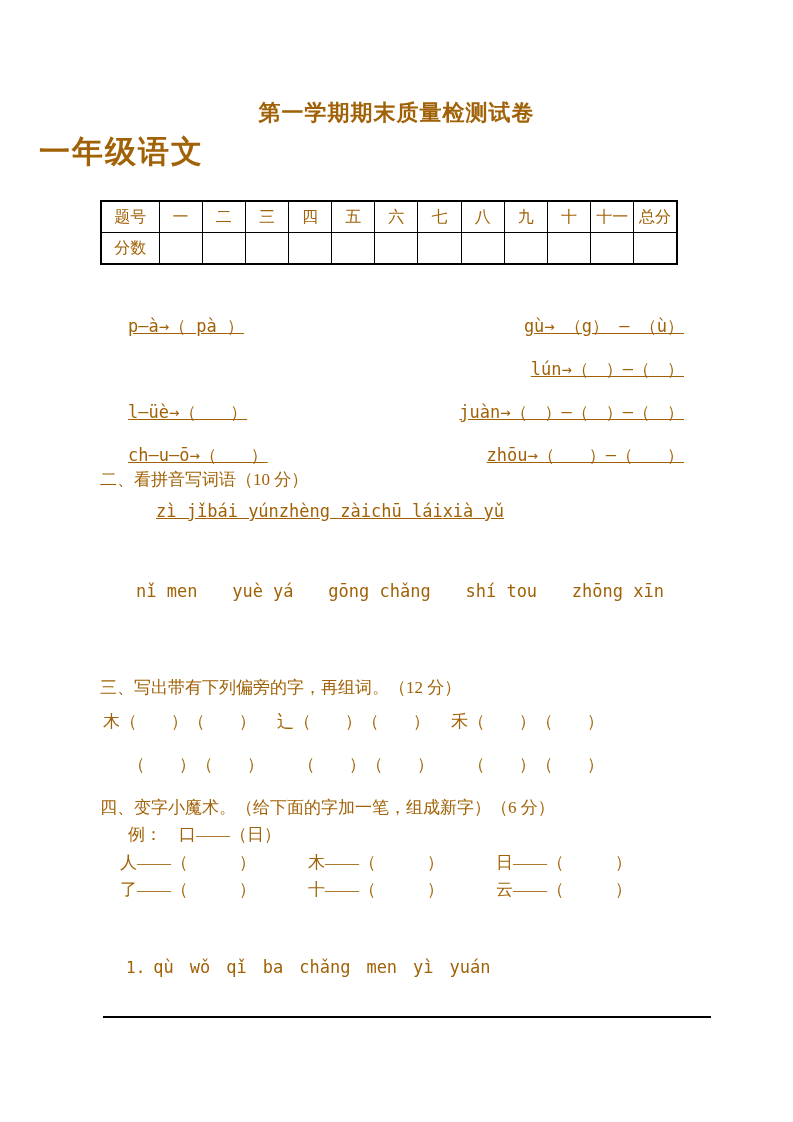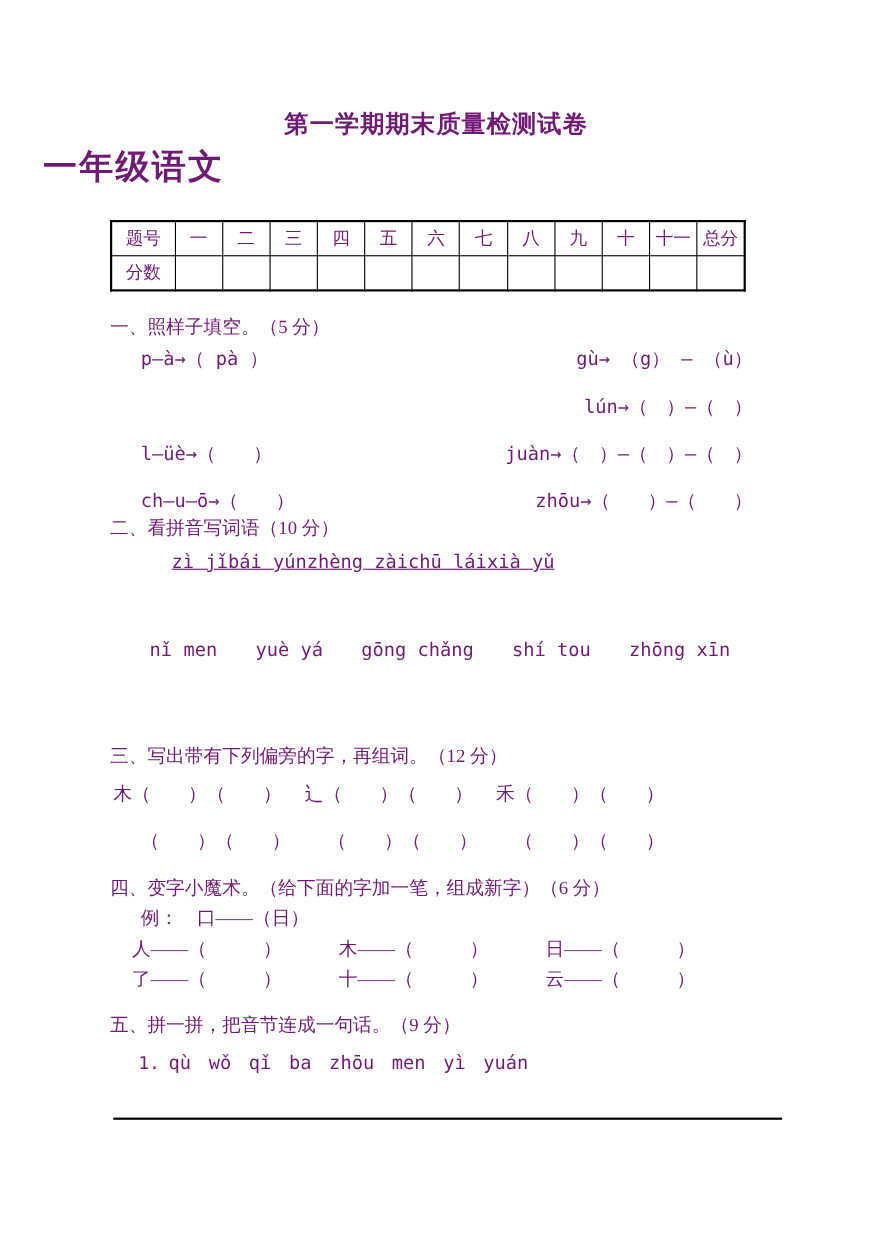--- a/index.html
+++ b/index.html
@@ -1,19 +1,19 @@
 <!DOCTYPE html>
 <html><head>
 <meta charset="utf-8">
 <style>
   html,body{margin:0;padding:0;background:#ffffff;}
   #page{
     position:relative;
     width:793px;height:1122px;
-    background:#ffffff;color:#701a75;
+    background:#ffffff;color:#a16207;
     font-family:"Liberation Serif","DejaVu Serif",serif;
     overflow:hidden;
   }
   .title{
     position:absolute;top:98px;left:0;width:100%;
     text-align:center;font-size:22px;font-weight:700;letter-spacing:1px;
   }
   .subtitle{
     position:absolute;top:131px;left:0;width:100%;
     text-align:left;font-size:31px;font-weight:900;letter-spacing:2px;
@@ -25,21 +25,21 @@
     border-collapse:collapse;table-layout:fixed;
     border:2px solid #000;
   }
   table.score-table td{
     border:1px solid #000;text-align:center;vertical-align:middle;
     font-size:16px;height:30px;padding:0;overflow:hidden;margin-left:12px;
   }
   .sec-head{position:absolute;left:100px;font-size:17px;}
   .pinyin{font-family:"DejaVu Sans Mono","Liberation Mono",monospace;font-size:17px;}
   .s1-grid{position:absolute;left:128px;top:305px;width:556px;}
-  .s1-row{display:flex;height:43px;align-items:center;}
+  .s1-row{display:flex;height:43px;align-items:center;text-decoration:underline;}
   .s1-left{width:262px;}
   .s1-right{flex:1;text-align:right;}
   .s2-row1{position:absolute;left:156px;top:501px;width:502px;display:flex;text-decoration:underline;}
   .s2-row2{position:absolute;left:136px;top:581px;width:528px;display:flex;justify-content:space-between;}
   .s3-rowA{position:absolute;left:103px;top:710px;width:501px;display:flex;justify-content:space-between;font-size:17px;}
   .s3-rowB{position:absolute;left:128px;top:753px;width:476px;display:flex;justify-content:space-between;font-size:17px;}
   .s4-example{position:absolute;left:128px;top:823px;font-size:17px;}
   .s4-row{position:absolute;left:120px;display:flex;font-size:17px;}
   .s4-row .cell{width:188px;}
   .s5-line{position:absolute;left:126px;top:957px;display:flex;align-items:baseline;}
@@ -98,21 +98,20 @@
         <td></td>
         <td></td>
         <td></td>
         <td></td>
         <td></td>
         <td></td>
       </tr>
     </tbody>
   </table>
 
-  <div class="sec-head" style="top:286px">一、照样子填空。（5 分）</div>
   <div class="s1-grid">
     <div class="s1-row">
       <span class="s1-left pinyin">p—à→（ pà ）</span>
       <span class="s1-right pinyin">gù→ （g） — （ù）</span>
     </div>
     <div class="s1-row">
       <span class="s1-right pinyin">lún→（　）—（　）</span>
     </div>
     <div class="s1-row">
       <span class="s1-left pinyin">l—üè→（　　）</span>
@@ -158,29 +157,28 @@
     <span class="cell">人——（　　　）</span>
     <span class="cell">木——（　　　）</span>
     <span>日——（　　　）</span>
   </div>
   <div class="s4-row" style="top:878px">
     <span class="cell">了——（　　　）</span>
     <span class="cell">十——（　　　）</span>
     <span>云——（　　　）</span>
   </div>
 
-  <div class="sec-head" style="top:920px">五、拼一拼，把音节连成一句话。（9 分）</div>
   <div class="s5-line">
     <span class="s5-num">1.</span>
     <span class="s5-words">
       <span class="pinyin">qù</span>
       <span class="pinyin">wǒ</span>
       <span class="pinyin">qǐ</span>
       <span class="pinyin">ba</span>
-      <span class="pinyin">zhōu</span>
+      <span class="pinyin">chǎng</span>
       <span class="pinyin">men</span>
       <span class="pinyin">yì</span>
       <span class="pinyin">yuán</span>
     </span>
   </div>
 
   <div class="bottom-line"></div>
 
 </div>
 

